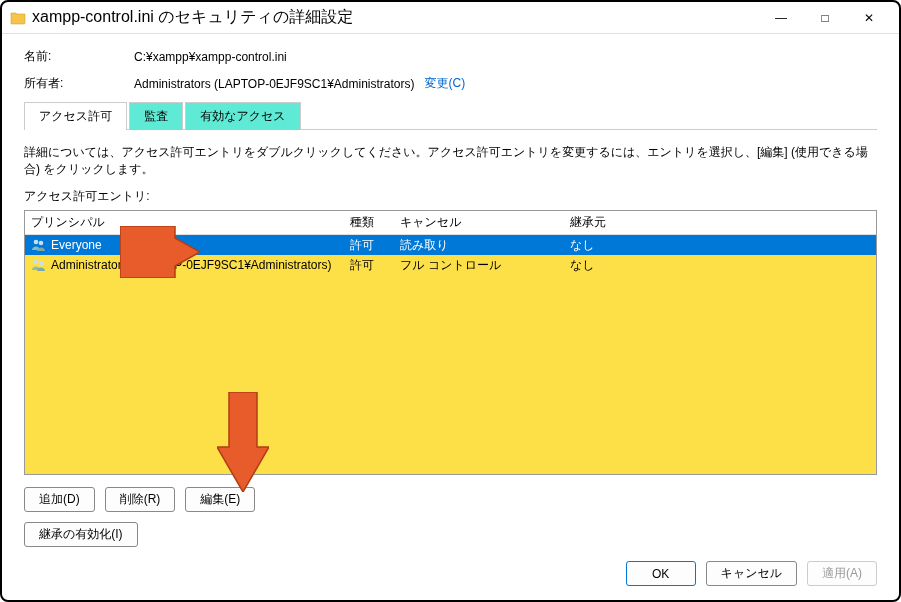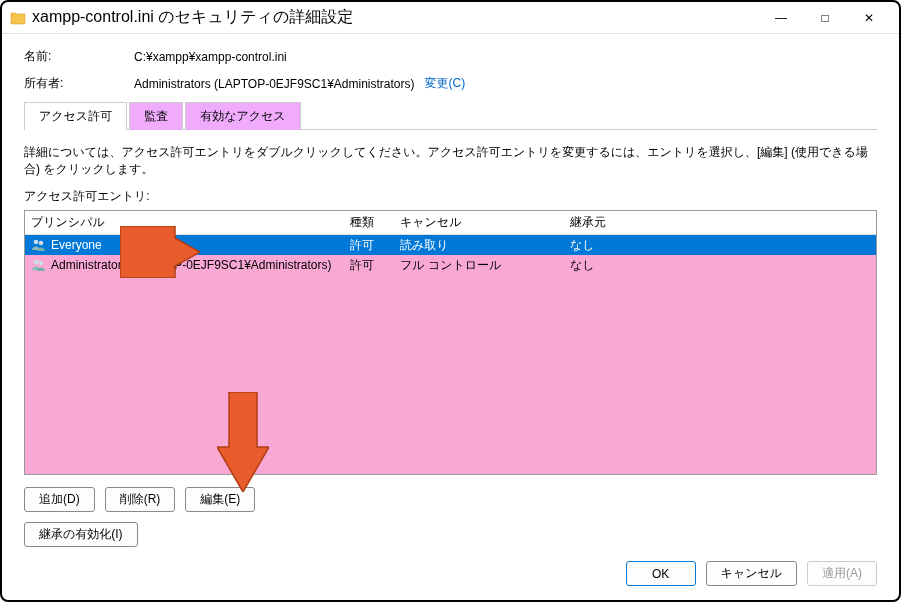--- a/index.html
+++ b/index.html
@@ -8,25 +8,25 @@
     .titlebar .folder-icon { width: 16px; height: 16px; margin-right: 6px; display: inline-flex; align-items: center; justify-content: center; }
     .titlebar .wtitle { font-size: 16px; color: #000; }
     .win-buttons { margin-left: auto; display: flex; }
     .win-btn { width: 44px; height: 28px; display: flex; align-items: center; justify-content: center; font-size: 12px; }
     .content { padding: 14px 22px 0 22px; }
     .meta-row { display: flex; align-items: center; margin-bottom: 10px; }
     .meta-label { width: 110px; color: #000; }
     .meta-value { color: #000; }
     .change-link { color: #0066cc; margin-left: 10px; cursor: pointer; }
     .tabs { display: flex; border-bottom: 1px solid #ccc; margin-top: 10px; }
-    .tab { padding: 5px 14px; font-size: 12px; color: #000; cursor: pointer; background: #f0abfc; border: 1px solid #ccc; border-bottom: none; margin-right: 2px; margin-bottom: -1px; }
+    .tab { padding: 5px 14px; font-size: 12px; color: #000; cursor: pointer; background: #5eead4; border: 1px solid #ccc; border-bottom: none; margin-right: 2px; margin-bottom: -1px; }
     .tab.active { background: #fff; position: relative; }
     .help-text { margin: 14px 0 10px; font-size: 12px; color: #000; }
     .section-label { margin-bottom: 5px; }
-    .list-box { border: 1px solid #999; height: 265px; background: #f9a8d4; position: relative; }
+    .list-box { border: 1px solid #999; height: 265px; background: #fde047; position: relative; }
     .list-header { display: flex; border-bottom: 1px solid #e0e0e0; background: #fff; height: 24px; align-items: center; font-size: 12px; }
     .col-principal { width: 325px; padding-left: 6px; }
     .col-type { width: 50px; }
     .col-access { width: 170px; }
     .col-inherit { flex: 1; }
     .list-row { display: flex; align-items: center; height: 20px; font-size: 12px; }
     .list-row.selected { background: #0078d7; color: #fff; }
     .principal-cell { width: 325px; padding-left: 6px; display: flex; align-items: center; gap: 4px; overflow: hidden; }
     .type-cell { width: 50px; }
     .access-cell { width: 170px; }

